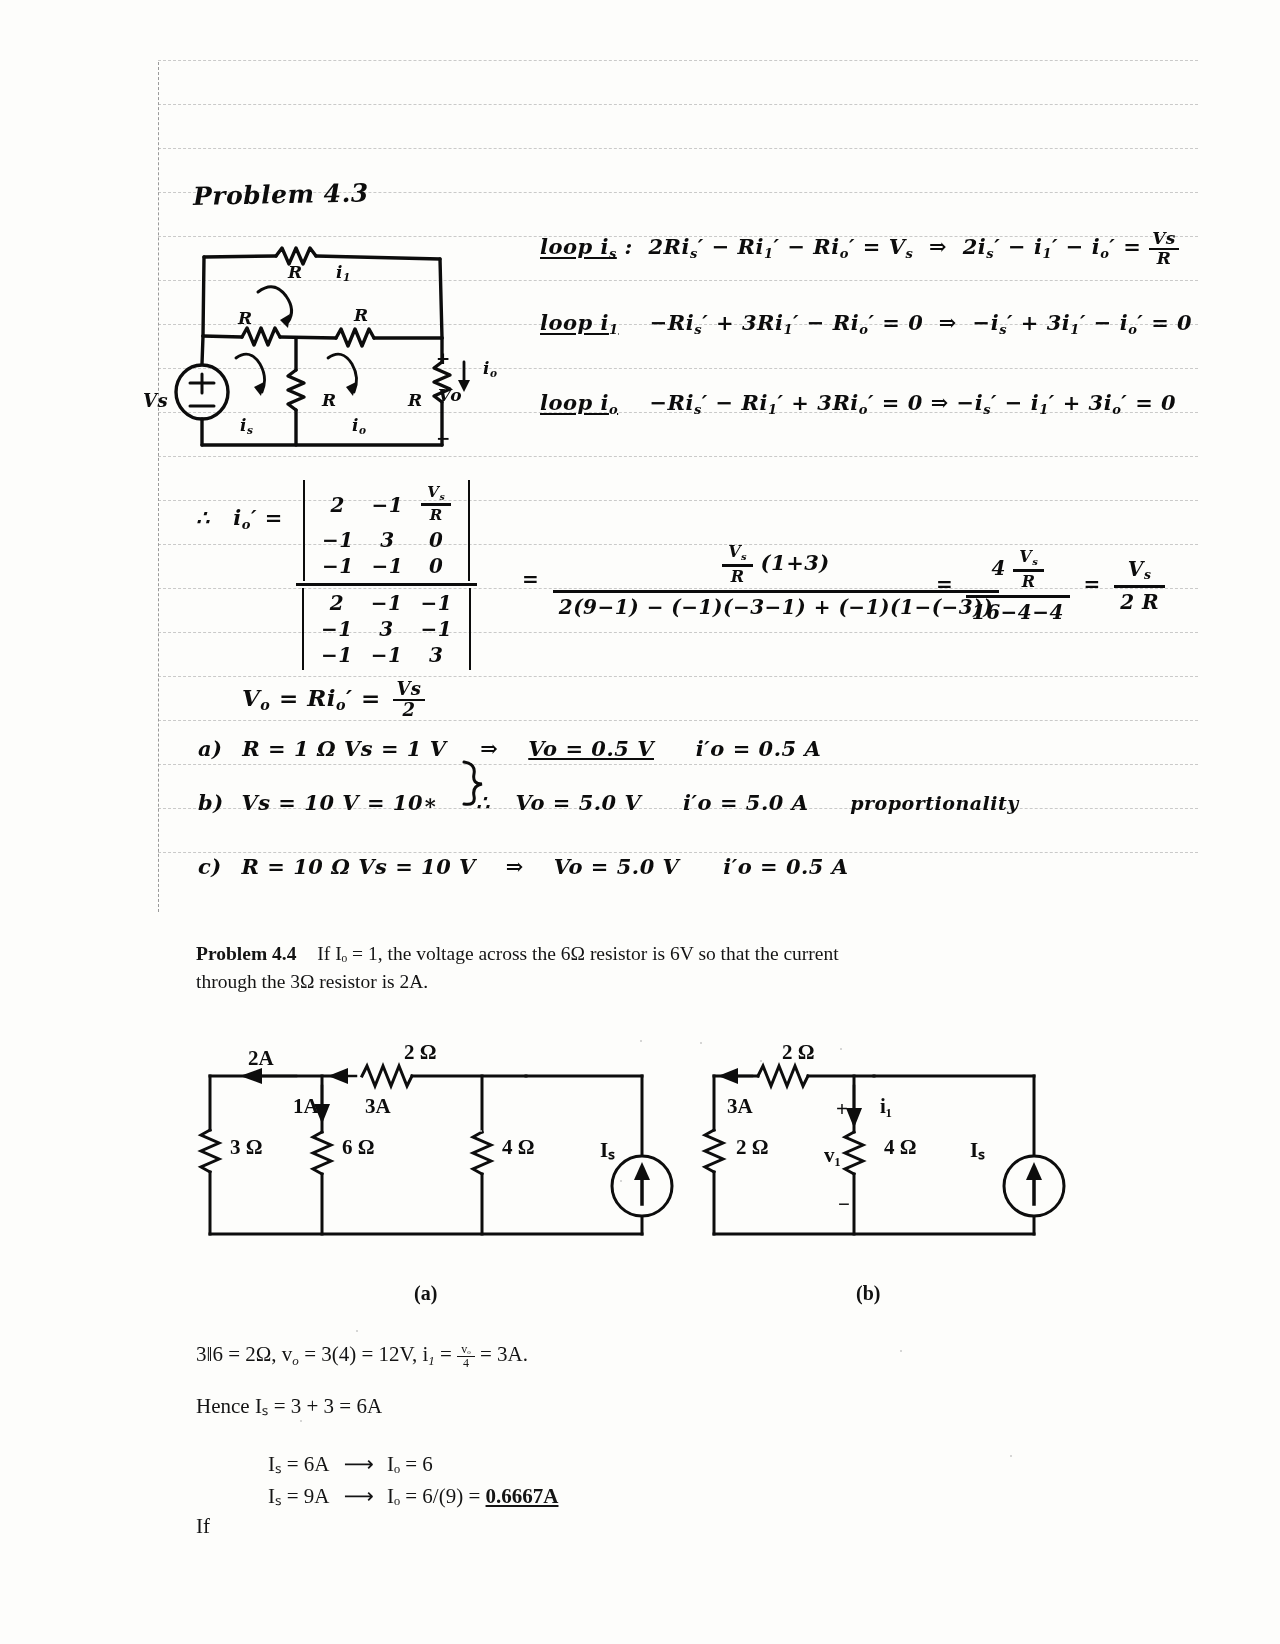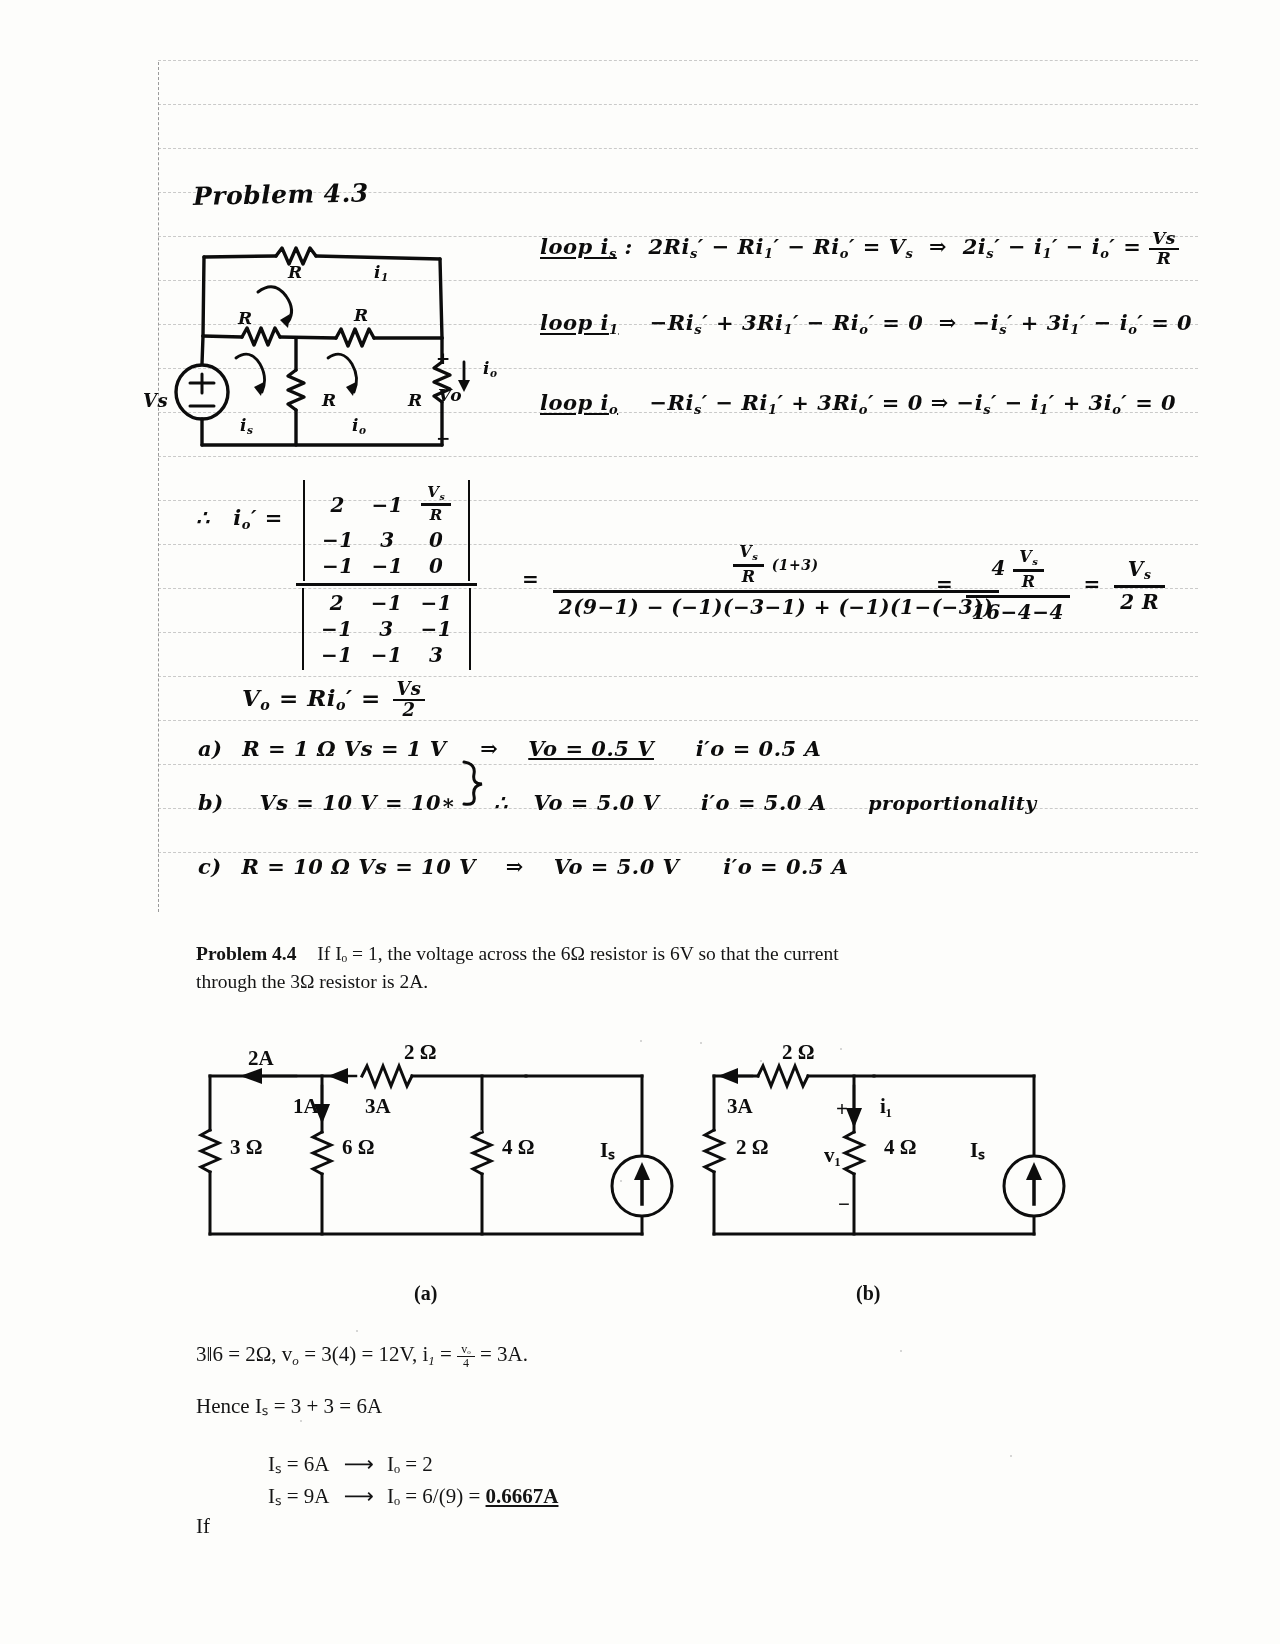--- a/index.html
+++ b/index.html
@@ -176,21 +176,21 @@
       </g>
     </svg>
   </div>
 
   <div class="hw hw-lbl" style="left:143px;top:390px;">Vs</div>
   <div class="hw hw-sm" style="left:288px;top:262px;">R</div>
   <div class="hw hw-sm" style="left:238px;top:308px;">R</div>
   <div class="hw hw-sm" style="left:354px;top:305px;">R</div>
   <div class="hw hw-sm" style="left:322px;top:390px;">R</div>
   <div class="hw hw-sm" style="left:408px;top:390px;">R</div>
-  <div class="hw hw-sm" style="left:336px;top:262px;margin-left:38px;">i<sub>1</sub></div>
+  <div class="hw hw-sm" style="left:336px;top:262px;">i<sub>1</sub></div>
   <div class="hw hw-sm" style="left:240px;top:415px;">i<sub>s</sub></div>
   <div class="hw hw-sm" style="left:352px;top:415px;">i<sub>o</sub></div>
   <div class="hw hw-sm" style="left:483px;top:358px;">i<sub>o</sub></div>
   <div class="hw hw-sm" style="left:436px;top:348px;">+</div>
   <div class="hw hw-sm" style="left:436px;top:428px;">−</div>
   <div class="hw hw-sm" style="left:438px;top:385px;">Vo</div>
 
   <div class="hw hw-eq" style="left:540px;top:230px;">
     <span class="u">loop i<sub>s</sub></span>
     <span>:&nbsp; 2Ri<sub>s</sub>′ − Ri<sub>1</sub>′ − Ri<sub>o</sub>′ = V<sub>s</sub> &nbsp;⇒&nbsp; 2i<sub>s</sub>′ − i<sub>1</sub>′ − i<sub>o</sub>′ =</span>
@@ -264,21 +264,21 @@
         </span>
       </span>
     </span>
   </div>
 
   <div class="hw" style="left:522px;top:540px;font-size:20px;">
     <span>=</span>
     <span class="bigfrac" style="margin-left:6px;">
       <span class="nu">
         <span class="frac" style="font-size:16px;"><span class="nu">V<sub>s</sub></span><span class="de">R</span></span>
-        <span style="font-size:14px;">(1+3)</span>
+        <span style="font-size:21px;">(1+3)</span>
       </span>
       <span class="de" style="font-size:20px;">2(9−1) − (−1)(−3−1) + (−1)(1−(−3))</span>
     </span>
   </div>
 
   <div class="hw" style="left:936px;top:545px;font-size:20px;">
     <span>=</span>
     <span class="bigfrac" style="margin-left:5px;">
       <span class="nu">4&nbsp;<span class="frac" style="font-size:16px;"><span class="nu">V<sub>s</sub></span><span class="de">R</span></span></span>
       <span class="de">16−4−4</span>
@@ -301,21 +301,21 @@
   <div class="hw hw-eq" style="left:198px;top:736px;">
     <span>a)</span>
     <span style="margin-left:12px;">R = 1 Ω    Vs = 1 V</span>
     <span style="margin-left:26px;">⇒</span>
     <span style="margin-left:22px;text-decoration:underline;">Vo = 0.5 V</span>
     <span style="margin-left:34px;">i′o = 0.5 A</span>
   </div>
 
   <div class="hw hw-eq" style="left:198px;top:790px;">
     <span>b)</span>
-    <span style="margin-left:28px;">Vs = 10 V  = 10∗</span>
+    <span style="margin-left:10px;">Vs = 10 V  = 10∗</span>
     <span style="margin-left:30px;">∴</span>
     <span style="margin-left:18px;">Vo = 5.0 V</span>
     <span style="margin-left:34px;">i′o = 5.0 A</span>
     <span style="margin-left:34px;font-size:19px;">proportionality</span>
   </div>
 
   <svg style="position:absolute;left:458px;top:760px;" width="26" height="46">
     <path d="M6 2 q12 2 10 12 q-2 10 8 10 q-10 2 -8 12 q2 10 -10 8" fill="none" stroke="#0c0c0c" stroke-width="3" stroke-linecap="round"></path>
   </svg>
 
@@ -438,21 +438,21 @@
     <span>= 3A.</span>
   </div>
 
   <div class="typed" style="left:196px;top:1392px;font-size:21px;">Hence  Iₛ = 3 + 3 = 6A</div>
 
   <div class="typed" style="left:196px;top:1512px;font-size:21px;">If</div>
 
   <div class="typed" style="left:268px;top:1450px;font-size:21px;">
     <span>Iₛ = 6A</span>
     <span style="margin:0 10px;letter-spacing:-2px;">⟶</span>
-    <span>Iₒ = 2</span>
+    <span>Iₒ = 6</span>
   </div>
 
   <div class="typed" style="left:268px;top:1482px;font-size:21px;">
     <span>Iₛ = 9A</span>
     <span style="margin:0 10px;letter-spacing:-2px;">⟶</span>
     <span>Iₒ = 6/(9) = </span><span class="ul">0.6667A</span>
   </div>
 
 <div class="speck" style="left: 640px; top: 1040px; width: 2px; height: 2px;"></div>
     <div class="speck" style="left: 760px; top: 1060px; width: 2px; height: 2px;"></div>

